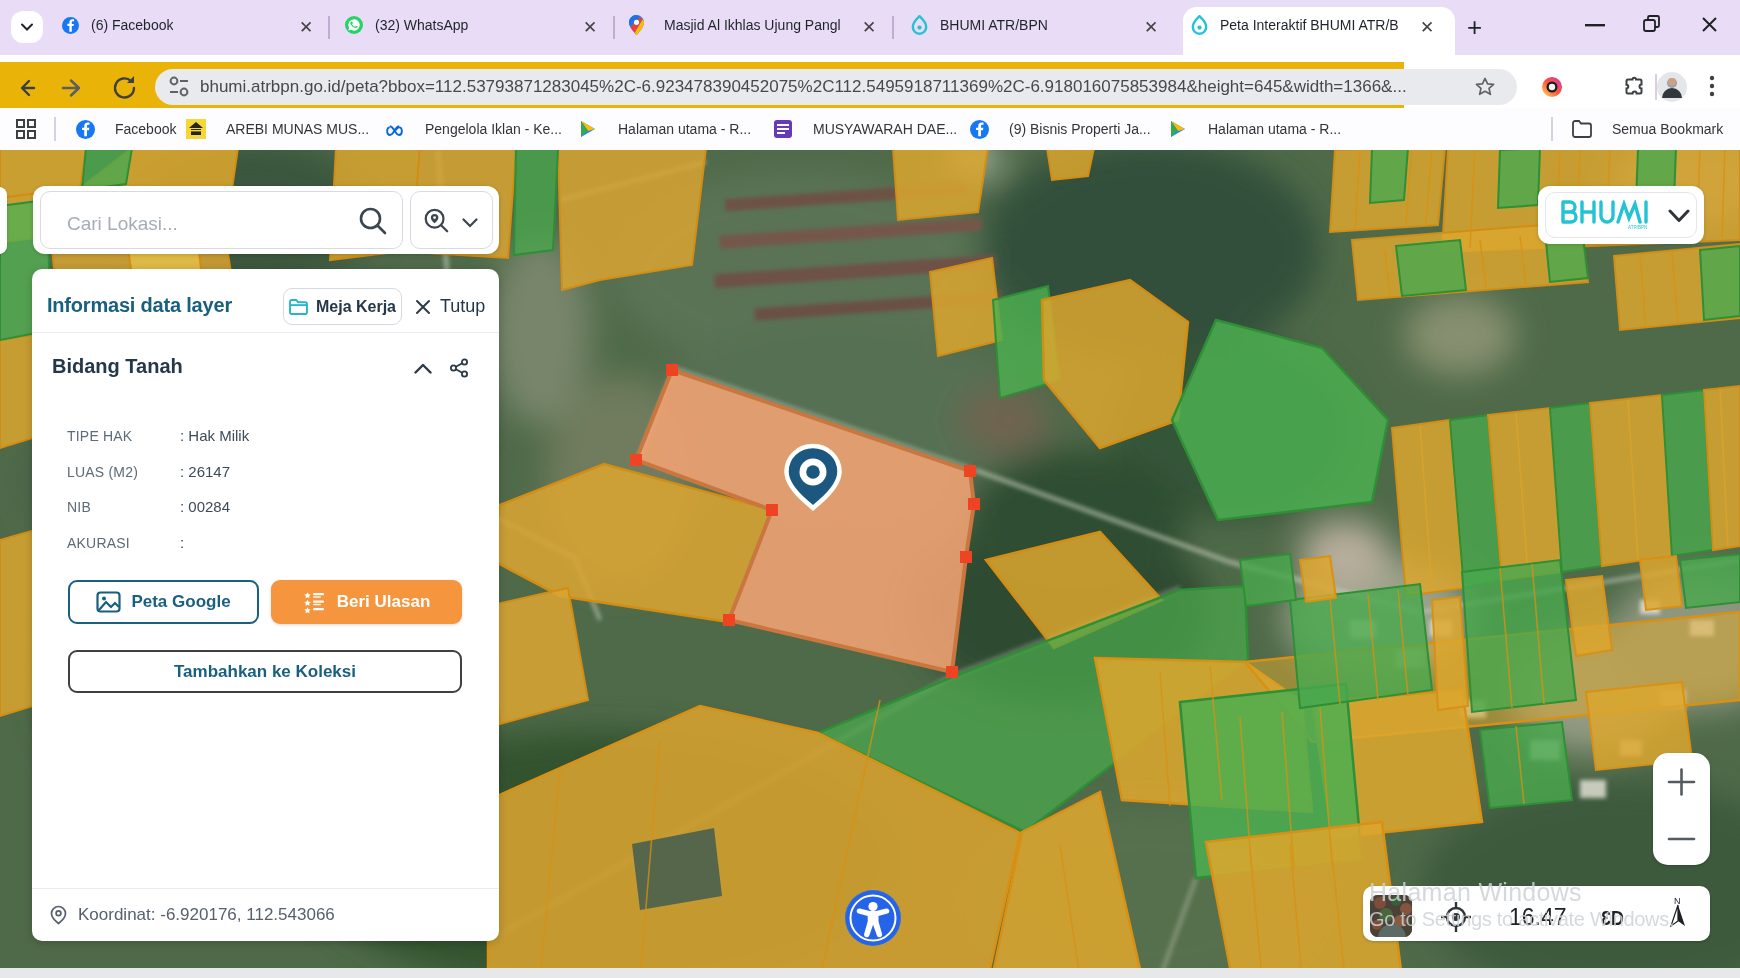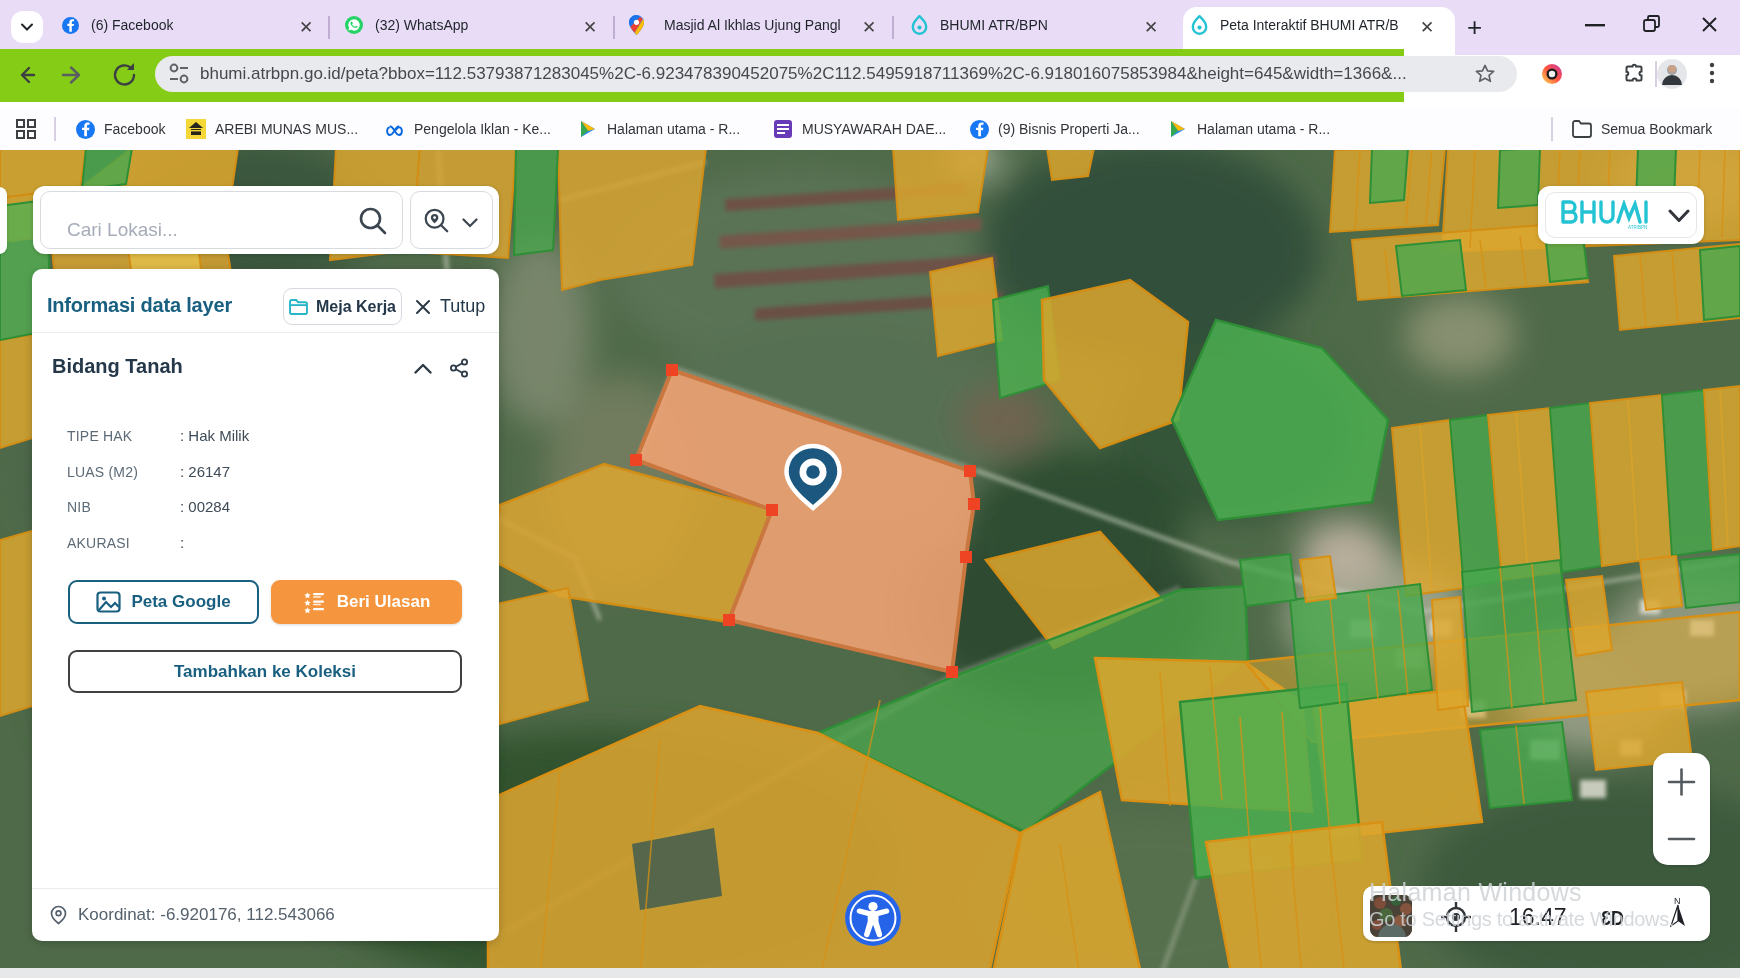--- a/index.html
+++ b/index.html
@@ -6,24 +6,24 @@
   html,body { width:1740px; height:978px; overflow:hidden; font-family:"Liberation Sans",sans-serif; background:#fff; }
   #stage { position:relative; width:1740px; height:978px; overflow:hidden; }
   
   #tabstrip { position:absolute; left:0; top:0; width:1740px; height:55px; background:#e9dcf6; }
   .tsbtn { position:absolute; left:11px; top:11px; width:32px; height:32px; background:#fff; border-radius:12px; }
   .tab { position:absolute; top:0; height:50px; display:flex; align-items:center; }
   .tabtxt { font-size:14px; color:#1f242b; white-space:nowrap; overflow:hidden; }
   .tclose { color:#444; font-size:17px; }
   .tsep { position:absolute; top:16px; width:2px; height:23px; background:#bfaed2; }
   #activetab { position:absolute; left:1183px; top:7px; width:272px; height:48px; background:#fff; border-radius:14px 14px 0 0; }
-  #toolbar { position:absolute; left:0; top:49px; width:1404px; height:53px; background:#84cc16; }
+  #toolbar { position:absolute; left:0; top:62px; width:1404px; height:53px; background:#eab308; }
   #addrpill { position:absolute; left:155px; top:7px; width:1362px; height:36px; background:#e9eaee; border-radius:18px; }
   #bookbar { position:absolute; left:0; top:108px; width:1740px; height:42px; background:#fdfcff; box-shadow:0 1px 0 rgba(0,0,0,.06); }
-  .bkitem { position:absolute; top:0; height:42px; display:flex; align-items:center; gap:9px; font-size:14px; color:#313539; white-space:nowrap; }
+  .bkitem { position:absolute; top:0; height:42px; display:flex; align-items:center; gap:20px; font-size:14px; color:#313539; white-space:nowrap; }
   
   #map { position:absolute; left:0; top:150px; width:1740px; height:828px; }
   
   .card { position:absolute; background:#fff; border-radius:12px; }
   #searchcard { left:33px; top:186px; width:466px; height:68px; box-shadow:0 1px 4px rgba(0,0,0,.18); }
   #searchinput { position:absolute; left:7px; top:5px; width:363px; height:58px; border:1px solid #d7dbe0; border-radius:10px; color:#a6adb8; font-size:19px; }
   #searchbtn2 { position:absolute; left:377px; top:5px; width:83px; height:58px; border:1px solid #d7dbe0; border-radius:10px; }
   #panel { left:32px; top:269px; width:467px; height:672px; box-shadow:0 2px 8px rgba(0,0,0,.2); border-radius:10px; }
   .pblue { color:#185f80; }
   .navy { color:#25384a; }
@@ -427,21 +427,21 @@
     <g transform="translate(813,446)">
       <path d="M0 0 C15 0 26.5 11.5 26.5 25.5 C26.5 35.5 19.5 45 7.5 55.5 L0 62 L-7.5 55.5 C-19.5 45 -26.5 35.5 -26.5 25.5 C-26.5 11.5 -15 0 0 0 Z" fill="#1b577f" stroke="#ffffff" stroke-width="4.5"></path>
       <circle cx="0" cy="26" r="13.5" fill="#fff"></circle>
       <circle cx="0" cy="26" r="6.8" fill="#1b577f"></circle>
     </g>
   </svg>
   </div>
   <div style="position:absolute;left:-10px;top:187px;width:17px;height:67px;background:#fff;border-radius:8px;box-shadow:0 1px 3px rgba(0,0,0,.15)"></div>
   <div class="card" id="searchcard">
     <div id="searchinput">
-        <span style="position:absolute;left:26px;top:27px">Cari Lokasi...</span>
+        <span style="position:absolute;left:26px;top:21px">Cari Lokasi...</span>
       <svg width="30" height="30" viewBox="0 0 30 30" style="position:absolute;right:14px;top:14px">
           <circle cx="12.5" cy="12.5" r="9.5" fill="none" stroke="#3c4650" stroke-width="2.6"></circle>
           <line x1="19.5" y1="19.5" x2="27" y2="27" stroke="#3c4650" stroke-width="2.6" stroke-linecap="round"></line>
         </svg>
     </div>
     <div id="searchbtn2">
       <svg width="28" height="28" viewBox="0 0 30 30" style="position:absolute;left:11px;top:15px">
           <circle cx="13.5" cy="12.5" r="9.5" fill="none" stroke="#3c4650" stroke-width="2.4"></circle>
           <line x1="20.5" y1="19.5" x2="27" y2="26" stroke="#3c4650" stroke-width="2.4" stroke-linecap="round"></line>
           <path d="M13.5 7.5 a4 4 0 0 1 4 4 c0 2.7-4 6-4 6 s-4-3.3-4-6 a4 4 0 0 1 4-4z" fill="#3c4650"></path>

